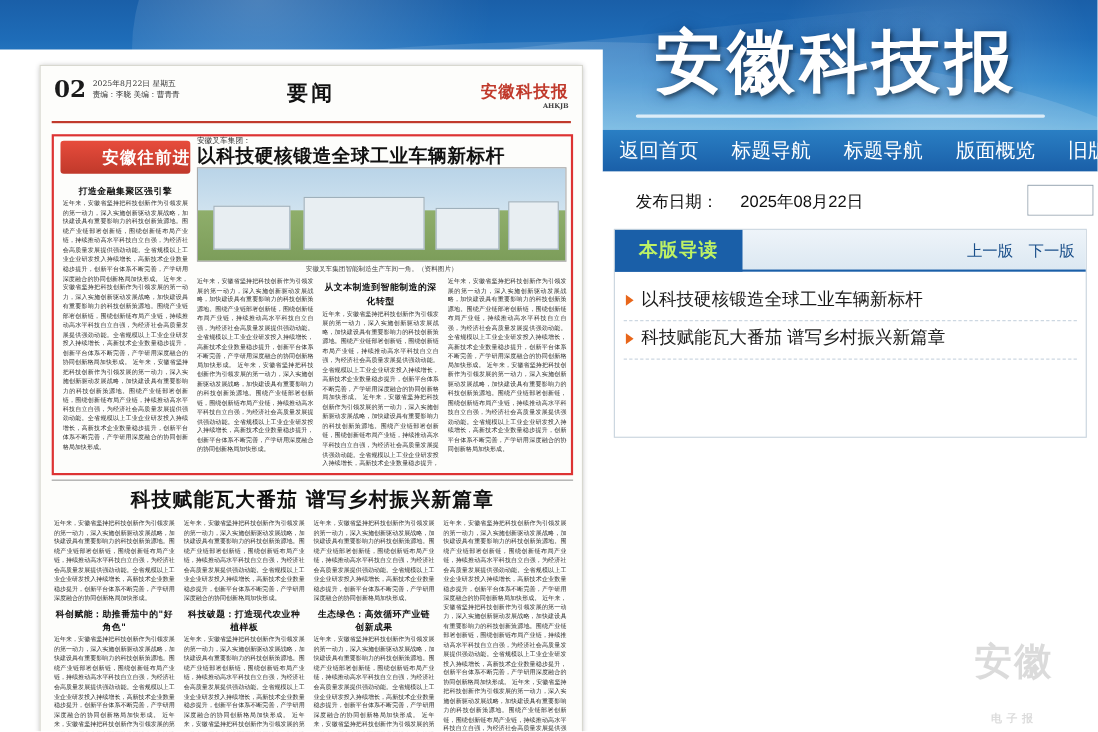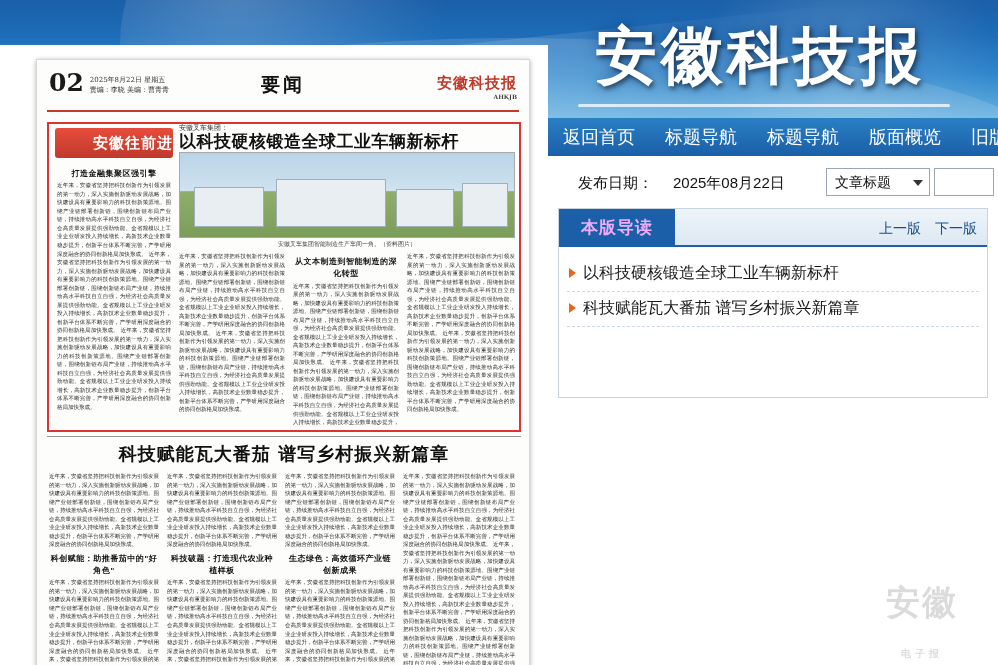--- a/index.html
+++ b/index.html
@@ -115,21 +115,21 @@
     position: relative;
     height: 44px;
     border-bottom: 2px solid #c0392b;
     margin: 8px 10px 0 10px;
   }
   .pg-num {
     position: absolute; left: 2px; top: 2px;
     display: flex; align-items: flex-end; gap: 6px;
   }
   .pg-num .num {
-    font-size: 25px; font-weight: bold; color: #1a1a1a;
+    font-size: 21px; font-weight: bold; color: #1a1a1a;
     font-family: "DejaVu Serif", serif;
     line-height: 1;
   }
   .pg-num .meta {
     font-size: 7px; color: #333; line-height: 1.35;
   }
   .pg-title {
     position: absolute; left: 50%; top: 4px;
     transform: translateX(-50%);
     font-size: 19px; font-weight: bold; letter-spacing: 3px; color: #111;
@@ -257,21 +257,21 @@
   .guide-tabbar {
     position: relative;
     height: 38px;
     background: linear-gradient(180deg,#eef4f9,#dce8f2);
     border-bottom: 2px solid #1a5fa8;
   }
   .guide-tab {
     position: absolute; left: 0; top: 0;
     height: 38px; padding: 0 22px;
     background: #1a5fa8;
-    color: #f0abfc; font-size: 17px; font-weight: bold;
+    color: #bef264; font-size: 17px; font-weight: bold;
     line-height: 38px;
     letter-spacing: 1px;
   }
   .pager {
     position: absolute; right: 10px; top: 0;
     line-height: 38px;
     font-size: 14px; color: #1a4f8a;
     display: flex; gap: 14px;
   }
   .pager span { cursor: pointer; text-align: right; }
@@ -419,24 +419,20 @@
 
     </div>
   </div>
 
   <div class="right">
 
     <div class="date-row">
       <span class="date-label">发布日期：</span>
       <span class="date-label">2025年08月22日</span>
 
-      <div class="select-box">
-        <span>文章标题</span>
-        <span class="caret"></span>
-      </div>
 
       <div class="search-box">
         <input type="text" style="width: 100%; height: 100%; border: 0px; outline: 0px; font-size: 13px; padding: 0px 4px; font-family: &quot;Liberation Sans&quot;, sans-serif;" placeholder="">
       </div>
     </div>
 
     <div class="guide">
       <div class="guide-tabbar">
         <div class="guide-tab">本版导读</div>
         <div class="pager">

